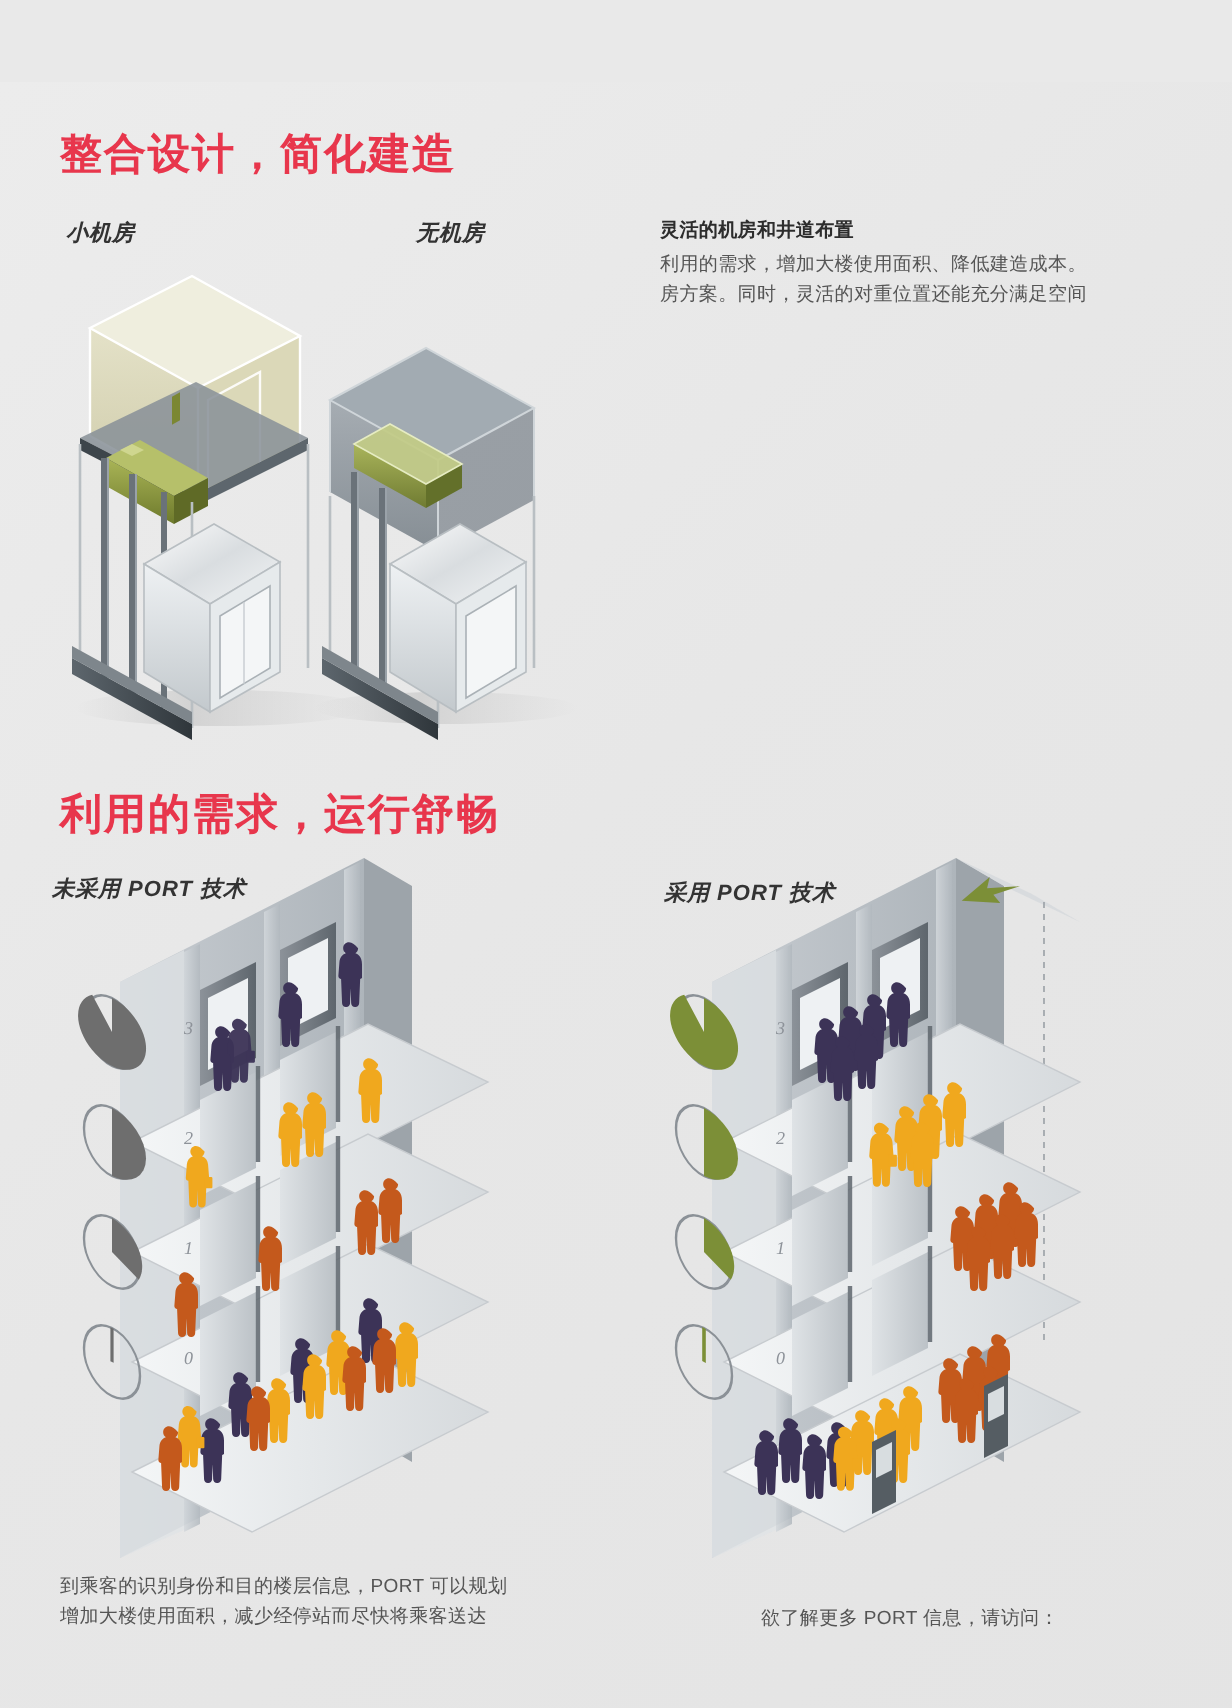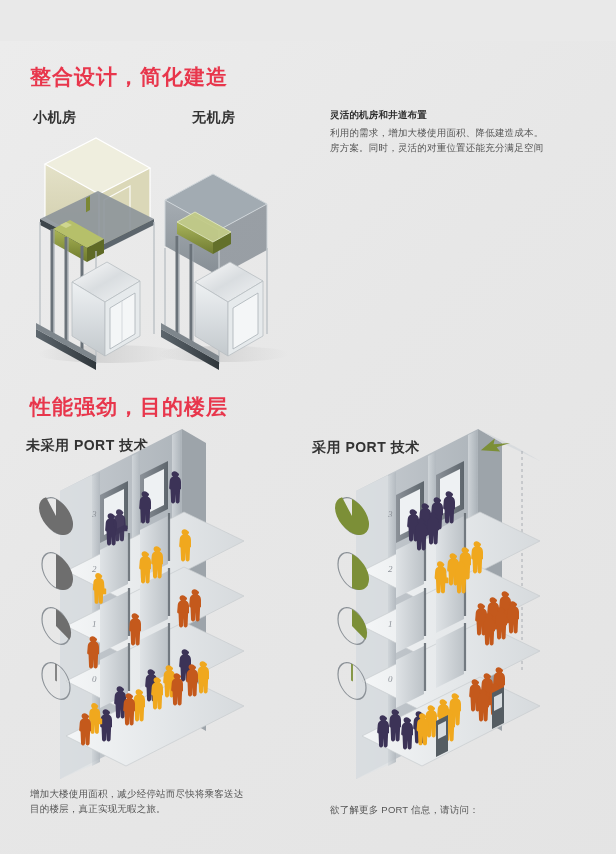--- a/index.html
+++ b/index.html
@@ -21,53 +21,54 @@
     font-weight:700;
     letter-spacing:1px;
     color:#e8364c;
     white-space:nowrap;
   }
   #title-1{left:30px;top:22px;}
   #title-2{left:30px;top:352px;}
 
   .diagram-label{
     position:absolute;
-    font-size:14px;
+    font-size:11px;
     font-weight:700;
     color:#333;
     letter-spacing:.5px;
     white-space:nowrap;
+    font-style:italic;
   }
 
   
   .textblock{position:absolute;width:252px;}
   .tb-head{font-size:9.5px;font-weight:700;color:#2d2d2d;margin-bottom:3px;letter-spacing:.2px;font-family:Liberation Serif, serif;}
   .tb-body{font-size:9.5px;line-height:15px;color:#555;letter-spacing:.2px;}
   #text-right-top{left:330px;top:68px;}
   #text-bottom-left{left:30px;top:745px;width:250px;}
-  #text-bottom-right{left:330px;top:762px;width:250px;}
+  #text-bottom-right{left:330px;top:762px;width:250px;text-align:center;}
   #text-bottom-right .tb-body{line-height:14px;}
 
   
   .stage{position:absolute;}
   #stage-machine{left:0px;top:55px;width:320px;height:270px;}
   #stage-buildings{left:0px;top:380px;width:616px;height:360px;}
 
   svg{display:block;overflow:visible;}
 </style>
 </head>
 <body>
 
 <div class="page">
 
   <div class="section-title" id="title-1">整合设计，简化建造</div>
 
   <div class="diagram-label" style="left:33px;top:68px;">小机房</div>
 
-  <div class="diagram-label" style="left:192px;top:68px;">无机房</div>
+  <div class="diagram-label" style="left:208px;top:68px;">无机房</div>
 
   <div class="textblock" id="text-right-top">
     <div class="tb-head">灵活的机房和井道布置</div>
     <div class="tb-body">
       <div>利用的需求，增加大楼使用面积、降低建造成本。</div>
       <div>房方案。同时，灵活的对重位置还能充分满足空间</div>
     </div>
   </div>
 
   <div class="stage" id="stage-machine">
@@ -209,25 +210,25 @@
         </g>
 
         <g>
           <polygon points="6,181 64,214 64,222 6,189" fill="url(#gDark)"></polygon>
           <polygon points="6,175 64,208 64,214 6,181" fill="#7e868c"></polygon>
         </g>
       </g>
     </svg>
   </div>
 
-  <div class="section-title" id="title-2">性能强劲，目的楼层</div>
+  <div class="section-title" id="title-2">利用的需求，运行舒畅</div>
 
   <div class="diagram-label" style="left:26px;top:396px;">未采用 PORT 技术</div>
 
-  <div class="diagram-label" style="left:312px;top:398px;">采用 PORT 技术</div>
+  <div class="diagram-label" style="left:332px;top:398px;">采用 PORT 技术</div>
 
   <div class="stage" id="stage-buildings">
     <svg width="616" height="360" viewBox="0 0 616 360">
       <defs>
         <linearGradient id="facade" x1="0" y1="0" x2="1" y2="0">
           <stop offset="0" stop-color="#c7ccd1"></stop>
             <stop offset="1" stop-color="#aeb5bb"></stop>
         </linearGradient>
         <linearGradient id="facadeSide" x1="0" y1="0" x2="1" y2="0">
           <stop offset="0" stop-color="#e9ecee"></stop>
@@ -511,22 +512,22 @@
         <g>
           <polygon points="196,272 208,266 208,302 196,308" fill="#555d63"></polygon>
           <polygon points="198,276 206,272 206,286 198,290" fill="#d8dde0"></polygon>
         </g>
       </g>
     </svg>
   </div>
 
   <div class="textblock" id="text-bottom-left">
     <div class="tb-body">
+      <div>到乘客的识别身份和目的楼层信息，PORT 可以规划</div>
       <div>增加大楼使用面积，减少经停站而尽快将乘客送达</div>
-      <div>目的楼层，真正实现无暇之旅。</div>
     </div>
   </div>
 
   <div class="textblock" id="text-bottom-right">
     <div class="tb-body">欲了解更多 PORT 信息，请访问：</div>
   </div>
 
 </div>
 
 </body></html>

